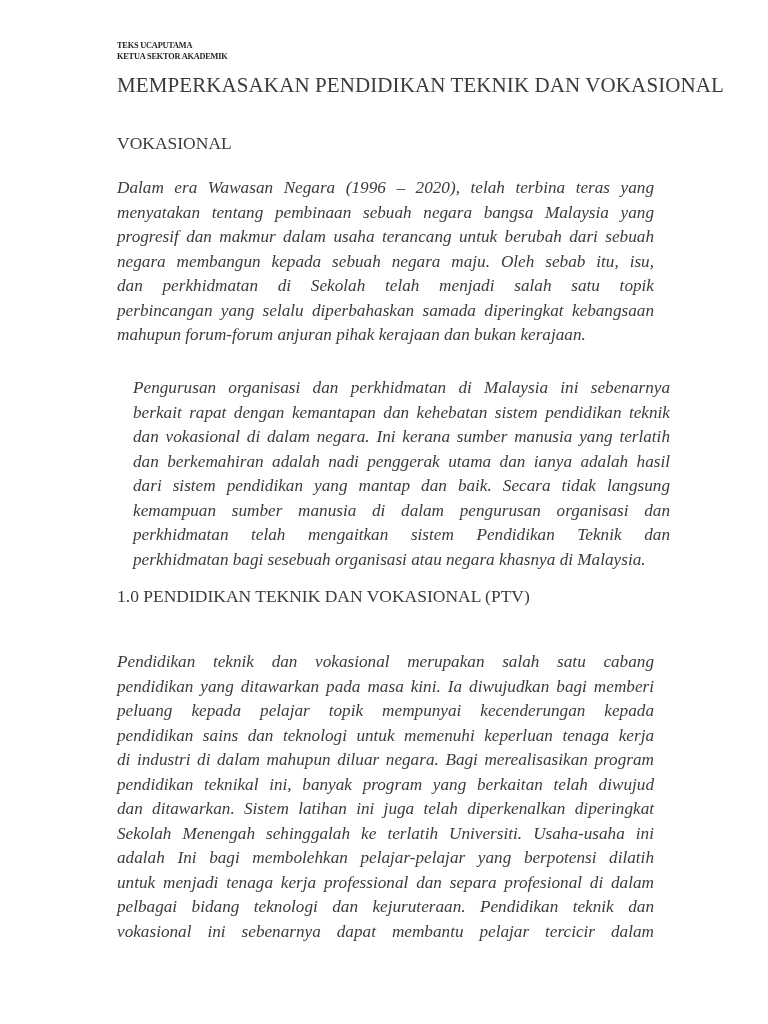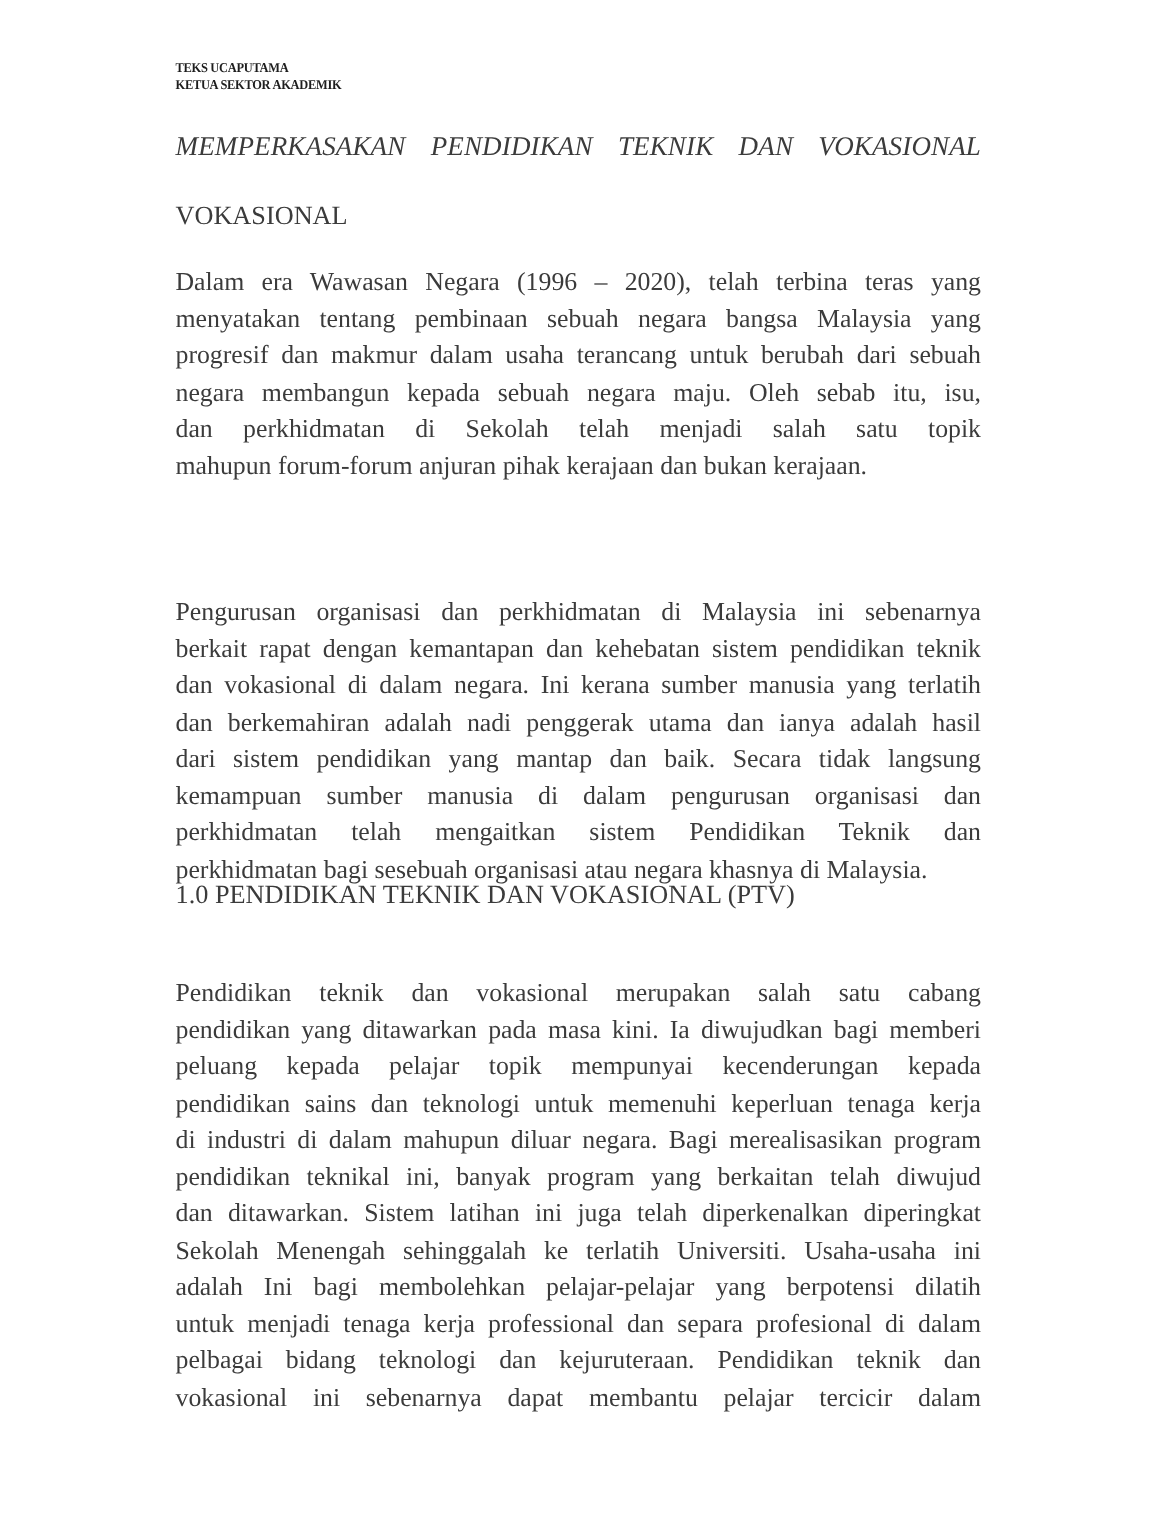--- a/index.html
+++ b/index.html
@@ -10,34 +10,34 @@
     color: #3b3b3b;
   }
   .header-small {
     position: absolute; left: 0; top: 40px;
     font-family: "Liberation Serif", serif;
     font-size: 9px; line-height: 11px; letter-spacing: -0.2px;
     color: #1e1e1e; font-weight: bold; transform: scaleX(0.92); transform-origin: left;
   }
   .header-small div { white-space: nowrap; }
   .title {
-    position: absolute; left: 0; top: 86px; width: 537px;
-    font-size: 18px; line-height: 22px; white-space: nowrap;
-    text-align: justify; text-align-last: justify; letter-spacing: 0.1px; font-style: italic;
+    position: absolute; left: 0; top: 74px; width: 537px;
+    font-size: 21px; line-height: 22px; white-space: nowrap;
+    text-align: justify; text-align-last: justify; letter-spacing: 0.1px;
   }
   .heading {
     position: absolute; left: 0; font-size: 17.5px; line-height: 22px; white-space: nowrap;
   }
   .para {
     position: absolute; left: 0; width: 537px;
     font-size: 17.2px; line-height: 24.5px;
   }
   .para .ln {
     display: block; white-space: nowrap; height: 24.5px;
-    text-align: justify; text-align-last: justify;
+    text-align: justify; text-align-last: justify; font-style: italic;
   }
   .para .ln.last { text-align-last: left; }
 </style>
 </head>
 <body>
 
 <div class="page">
   <div class="header-small">
     <div>TEKS UCAPUTAMA</div>
     <div>KETUA SEKTOR AKADEMIK</div>
@@ -46,24 +46,25 @@
   <div class="title">MEMPERKASAKAN PENDIDIKAN TEKNIK DAN VOKASIONAL</div>
 
   <div class="heading" style="top:132px;">VOKASIONAL</div>
 
   <div class="para" style="top:176px;">
       <span class="ln">Dalam era Wawasan Negara (1996 – 2020), telah terbina teras yang</span>
       <span class="ln">menyatakan tentang pembinaan sebuah negara bangsa Malaysia yang</span>
       <span class="ln">progresif dan makmur dalam usaha terancang untuk berubah dari sebuah</span>
       <span class="ln">negara membangun kepada sebuah negara maju. Oleh sebab itu, isu,</span>
       <span class="ln">dan perkhidmatan di Sekolah telah menjadi salah satu topik</span>
+      <span class="ln">perbincangan yang selalu diperbahaskan samada diperingkat kebangsaan</span>
       <span class="ln last">mahupun forum-forum anjuran pihak kerajaan dan bukan kerajaan.</span>
     </div>
 
-  <div class="para" style="top:396px;">
+  <div class="para" style="top:376px;margin-left:16px;">
       <span class="ln">Pengurusan organisasi dan perkhidmatan di Malaysia ini sebenarnya</span>
       <span class="ln">berkait rapat dengan kemantapan dan kehebatan sistem pendidikan teknik</span>
       <span class="ln">dan vokasional di dalam negara. Ini kerana sumber manusia yang terlatih</span>
       <span class="ln">dan berkemahiran adalah nadi penggerak utama dan ianya adalah hasil</span>
       <span class="ln">dari sistem pendidikan yang mantap dan baik. Secara tidak langsung</span>
       <span class="ln">kemampuan sumber manusia di dalam pengurusan organisasi dan</span>
       <span class="ln">perkhidmatan telah mengaitkan sistem Pendidikan Teknik dan</span>
       <span class="ln last">perkhidmatan bagi sesebuah organisasi atau negara khasnya di Malaysia.</span>
     </div>
 

